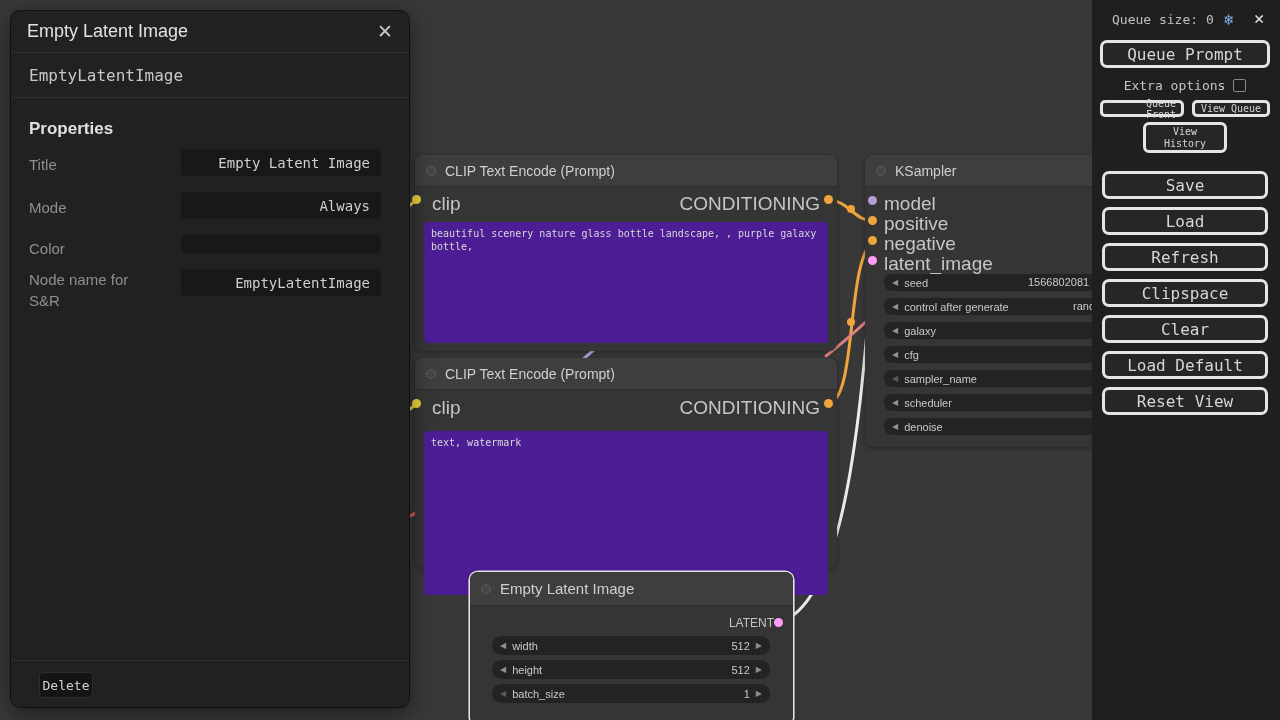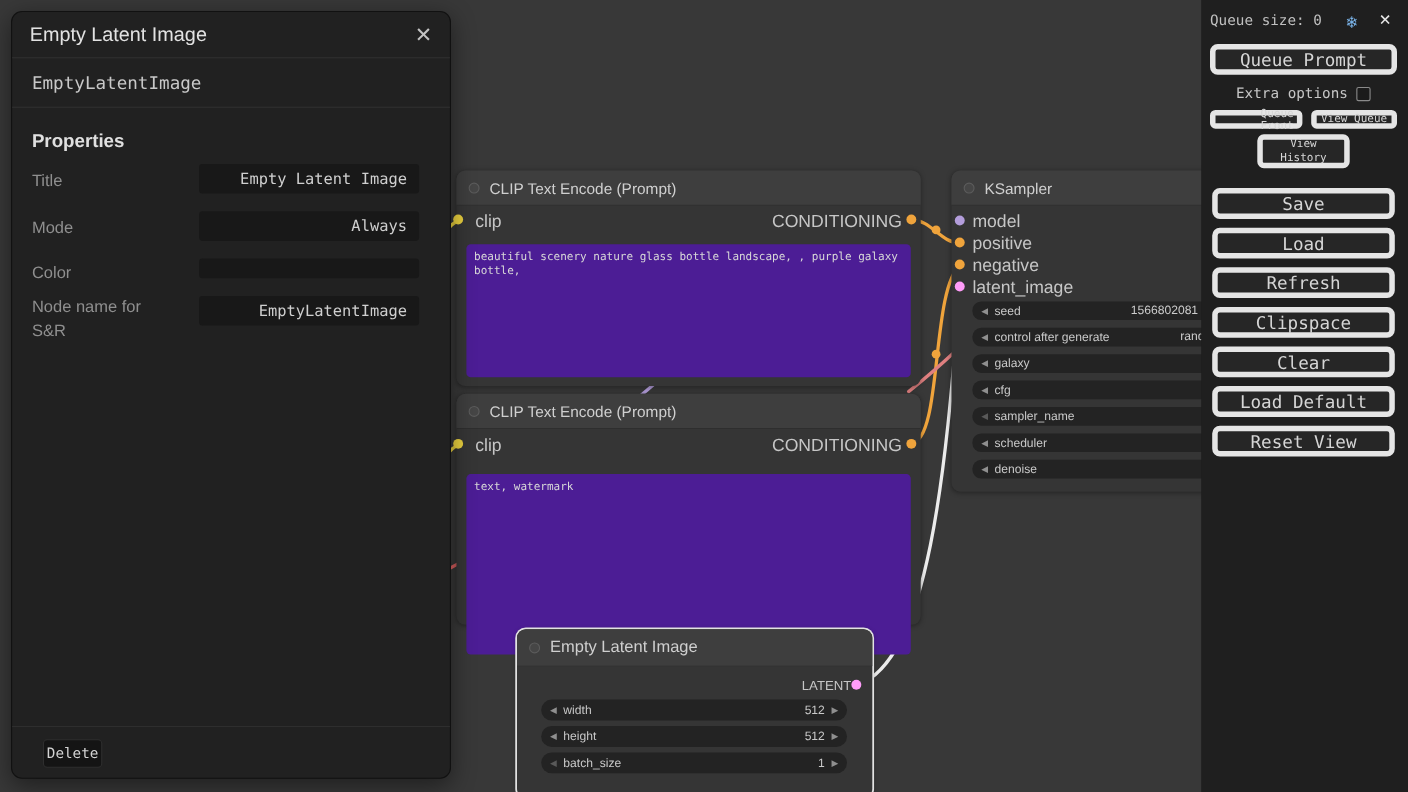--- a/index.html
+++ b/index.html
@@ -12,21 +12,21 @@
 
   
   .node { position:absolute; background:#353535; border-radius:8px; z-index:10;
           box-shadow:0 1px 5px rgba(0,0,0,0.35); }
   .node.selected { box-shadow:0 0 0 1.6px #e2e2e2, 0 1px 5px rgba(0,0,0,0.35); }
   .node-header { height:32px; display:flex; align-items:center; gap:9px; padding:0 11px;
                  background:#3e3e3e; border-radius:8px 8px 0 0; border-bottom:1px solid #2e2e2e; }
   .node-title { color:#cfcfcf; font-size:14px; white-space:nowrap; }
   .collapse-dot { width:10px; height:10px; border-radius:50%; background:#464646;
                   border:1px solid #5c5c5c; flex:0 0 auto; }
-  .slot-label { position:absolute; font-size:16px; color:#c6c6c6; white-space:nowrap; }
+  .slot-label { position:absolute; font-size:19px; color:#c6c6c6; white-space:nowrap; }
   .slot-dot { position:absolute; width:9px; height:9px; border-radius:50%; z-index:3; }
   .node-text { position:absolute; background:#4c1d95; border-radius:4px; padding:5px 7px;
                font-family:"DejaVu Sans Mono", monospace; font-size:10px; line-height:13px;
                color:#d8d8d8; overflow:hidden; }
   .widget { position:absolute; background:#232323; border-radius:10px; display:flex;
             align-items:center; padding:0 8px; color:#c9c9c9; font-size:11px; white-space:nowrap; }
   .warr { font-size:8px; color:#8f8f8f; flex:0 0 auto; }
   .warr.dim { color:#595959; }
   .wlabel { margin-left:6px; }
   .wvalue { margin-left:auto; margin-right:6px; }
@@ -53,24 +53,24 @@
                  font-family:"DejaVu Sans Mono", monospace; font-size:14px; color:#cfcfcf; }
   .dialog-divider { position:absolute; left:0; top:649px; width:100%; border-top:1px solid #2e2e2e; }
   .delete-btn { position:absolute; left:28px; top:661px; width:54px; height:26px; background:#141414;
                 border:1px solid #2e2e2e; border-radius:4px; color:#d4d4d4;
                 font-family:"DejaVu Sans Mono", monospace; font-size:13px; display:flex;
                 align-items:center; justify-content:center; cursor:pointer; }
 
   
   .sidebar { position:absolute; left:1092px; top:0; width:188px; height:720px; background:#1f1f1f;
              z-index:60; font-family:"DejaVu Sans Mono", monospace; }
-  .queue-size { position:absolute; left:8px; top:12px; font-size:13px; color:#c0c0c0; }
+  .queue-size { position:absolute; left:20px; top:12px; font-size:13px; color:#c0c0c0; }
   .settings-icon { position:absolute; left:132px; top:10px; font-size:16px; color:#7ab3e8; cursor:pointer; }
   .sb-close { position:absolute; left:162px; top:8px; font-size:17px; color:#e8e8e8; cursor:pointer; }
-  .sb-btn { position:absolute; background:#262626; border:5px solid #e5e5e5; border-radius:7px;
+  .sb-btn { position:absolute; background:#262626; border:3px solid #e5e5e5; border-radius:7px;
             color:#d6d6d6; display:flex; align-items:center; justify-content:center;
             text-align:center; cursor:pointer; font-family:"DejaVu Sans Mono", monospace; }
   .queue-prompt { left:8px; top:40px; width:170px; height:28px; font-size:16px; }
   .extra-row { position:absolute; left:8px; top:78px; width:170px; display:flex; align-items:center;
                justify-content:center; gap:8px; font-size:13px; color:#c6c6c6; }
   .checkbox { width:13px; height:13px; border:1px solid #8a8a8a; background:#1b1b1b;
               border-radius:2px; cursor:pointer; }
   .small-btn { font-size:10px; border-radius:5px; }
   .queue-front { left:8px; top:100px; width:84px; height:17px;padding-left:38px; }
   .view-queue { left:100px; top:100px; width:78px; height:17px; }

